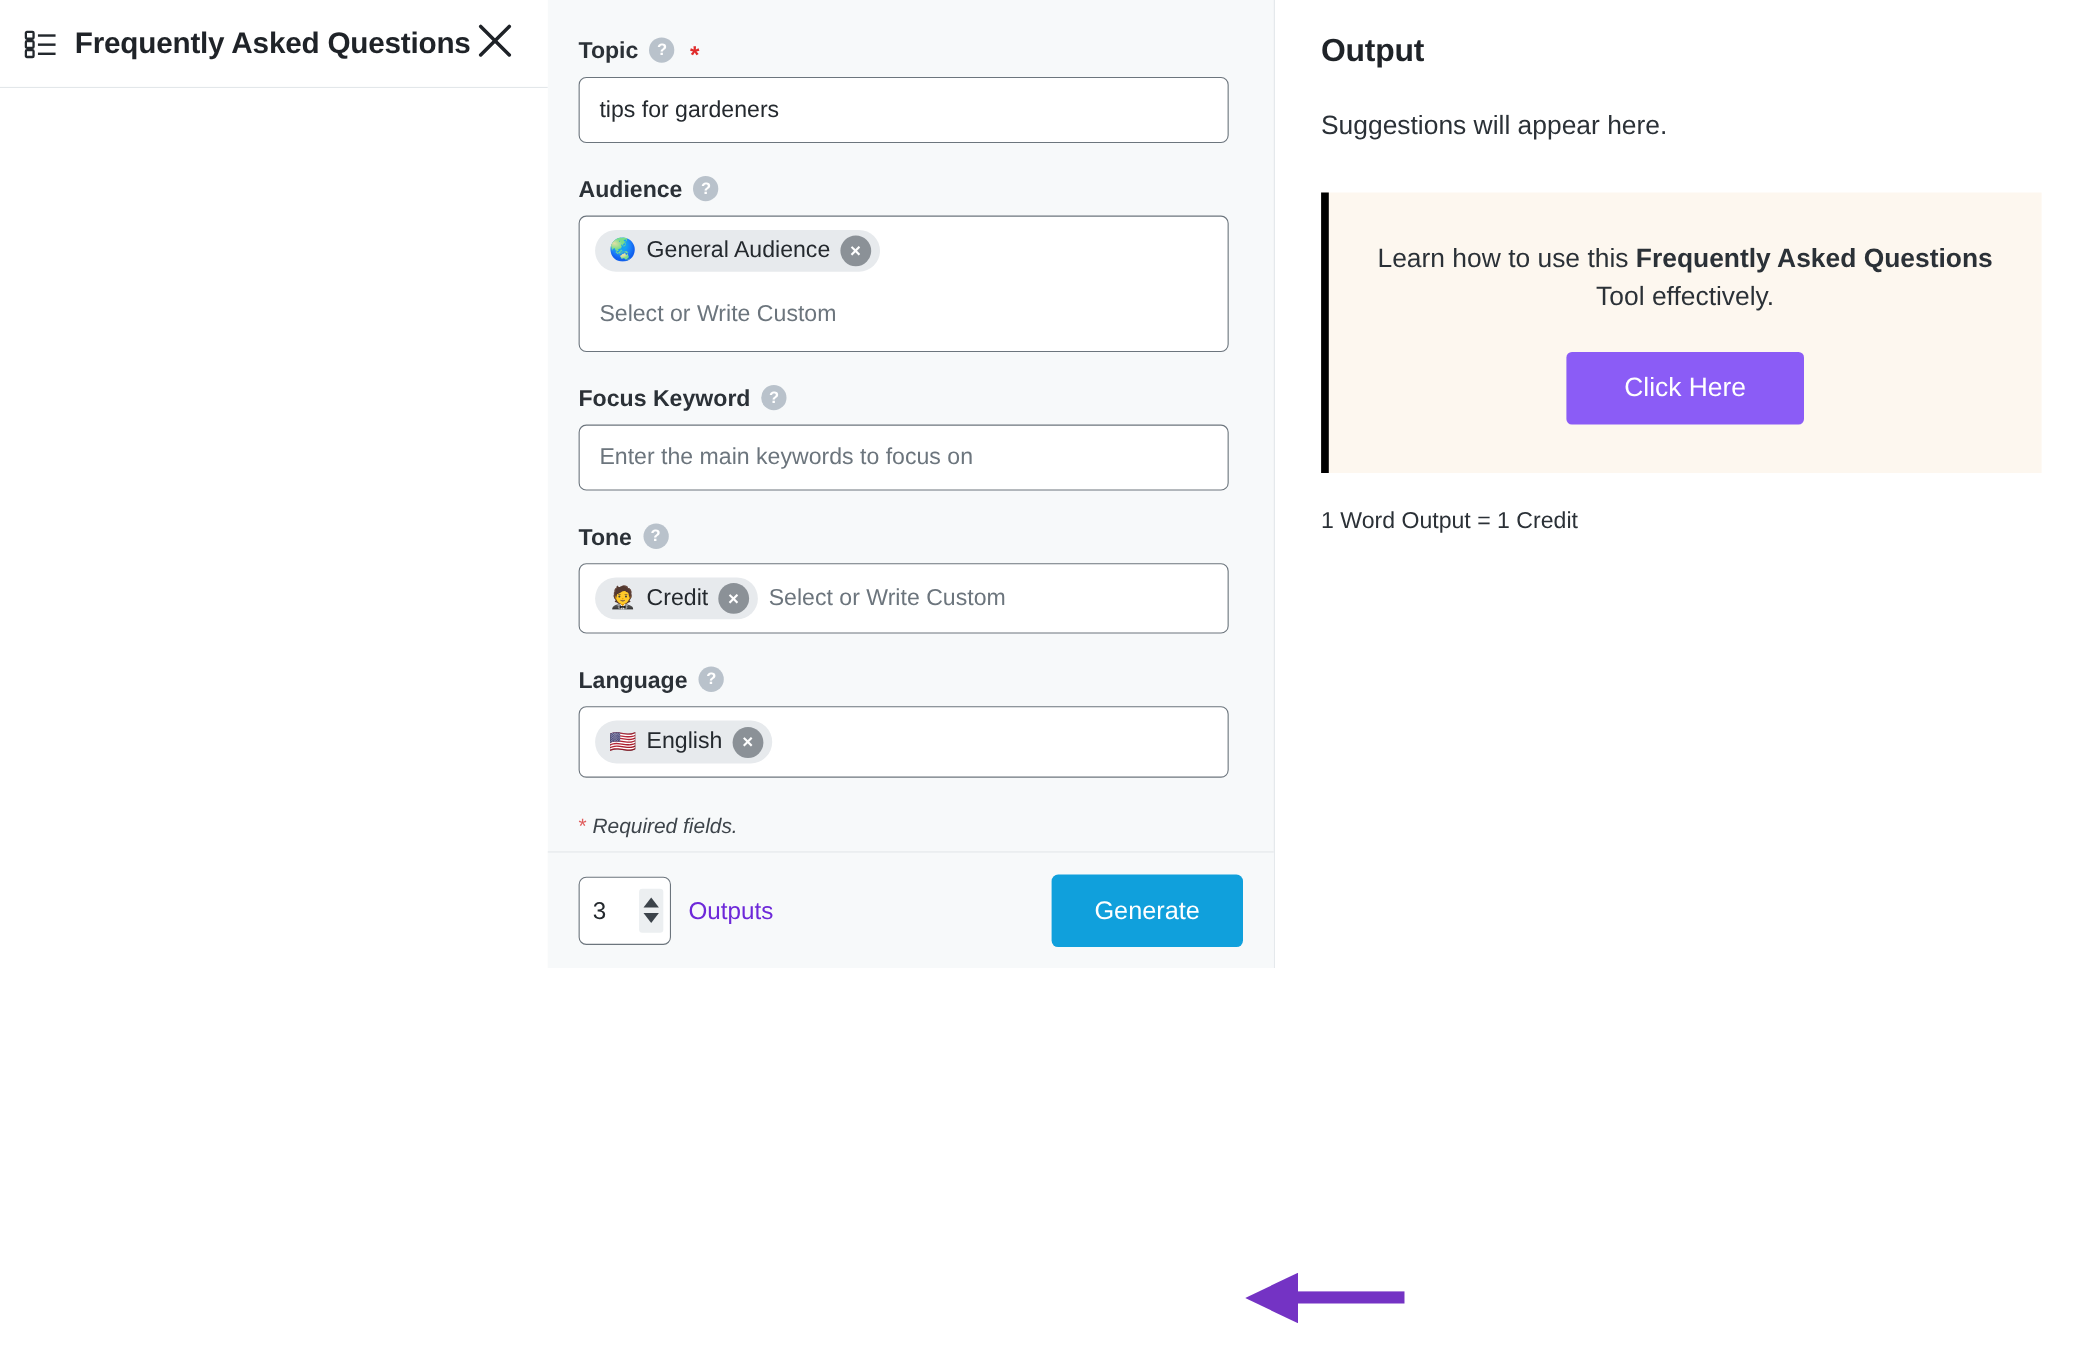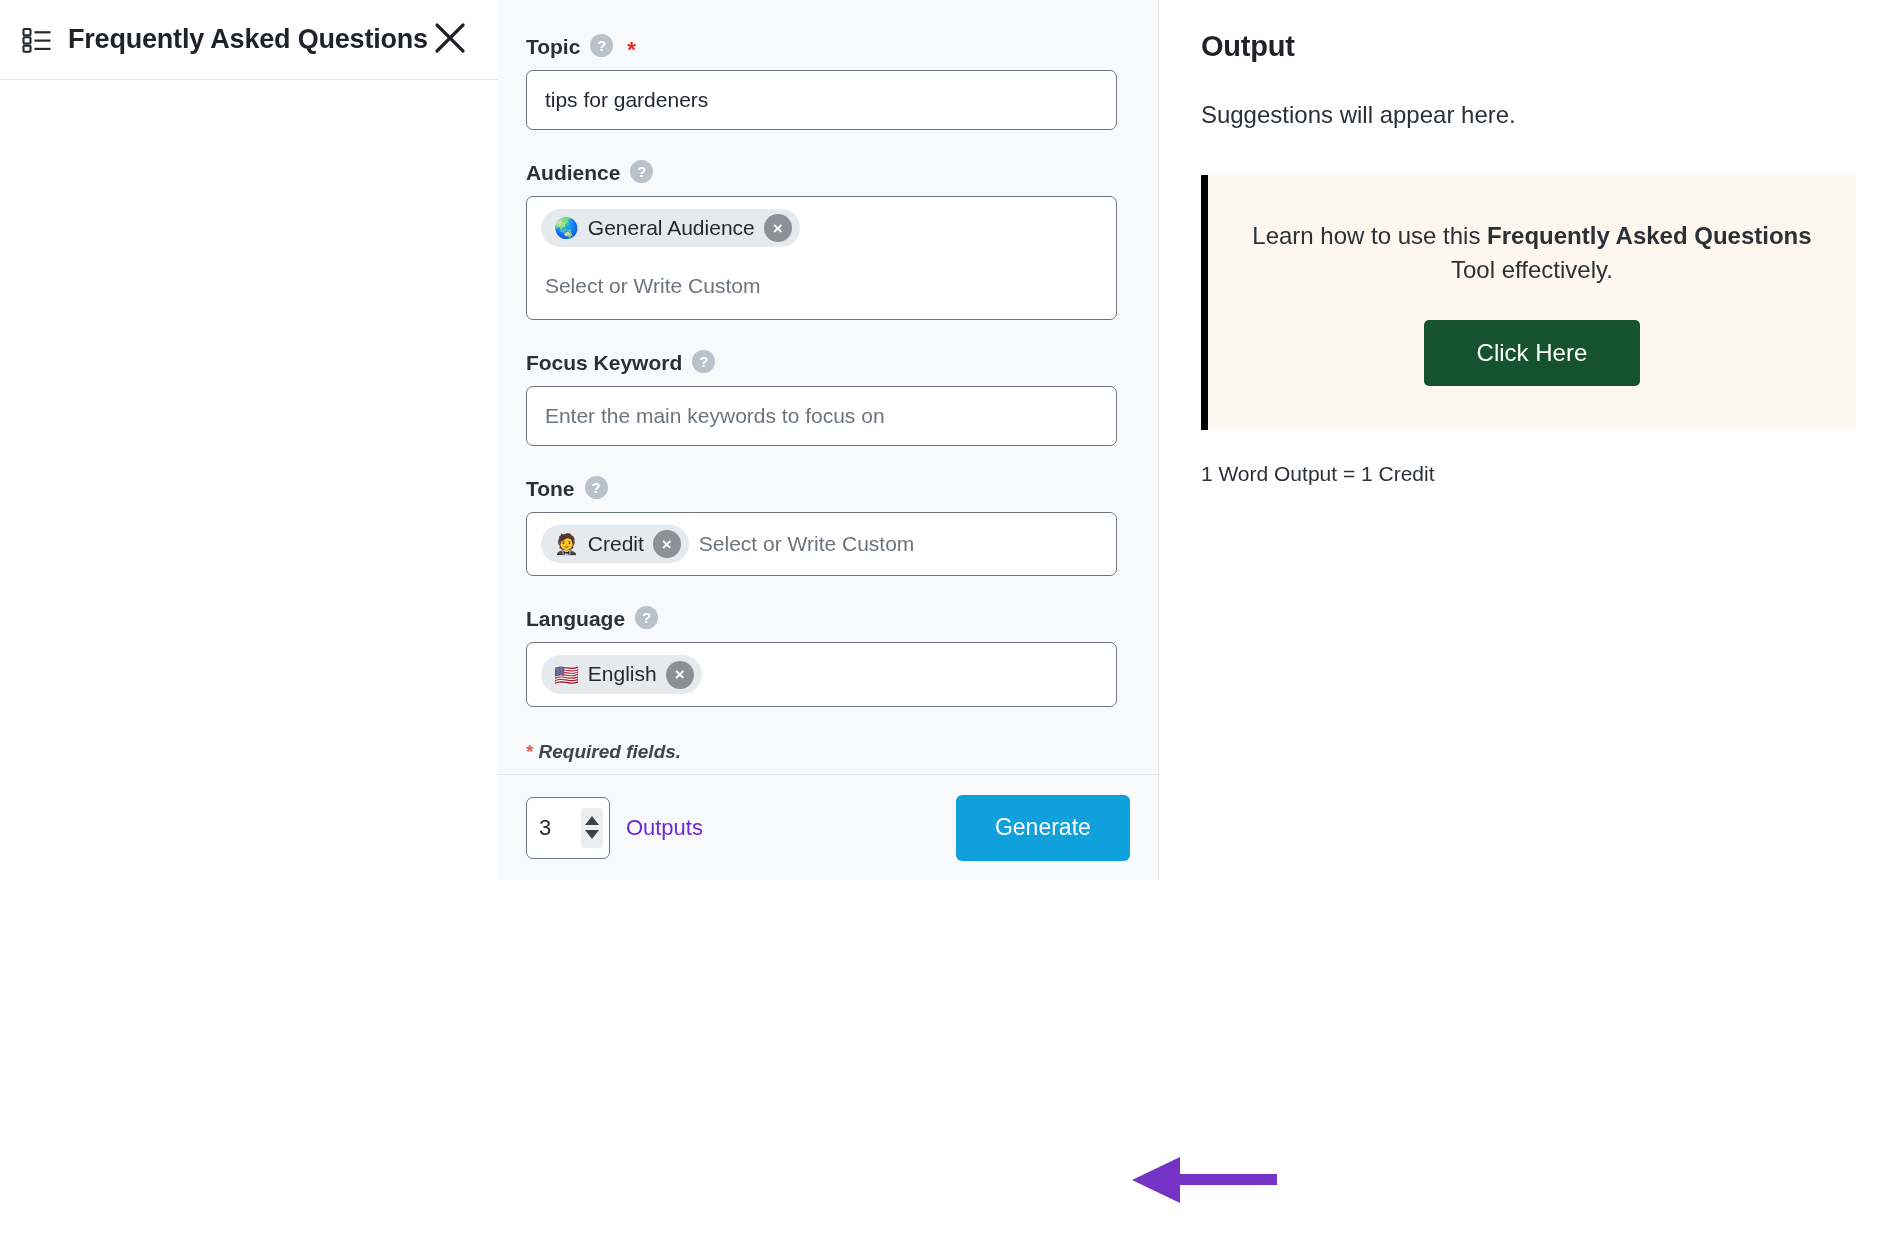--- a/index.html
+++ b/index.html
@@ -178,21 +178,20 @@
     display: block;
     width: 100%;
     padding: 16px 4px 4px 4px;
   }
 
   .required-note {
     padding: 10px 28px 0 28px;
     font-size: 19px;
     font-style: italic;
     color: #3e454b;
-    font-weight: bold;
   }
   .required-note .star { color: #e05c5c; font-style: normal; }
 
   
   .form-footer {
     flex: 0 0 106px;
     height: 106px;
     border-top: 1px solid #e3e7ea;
     display: flex;
     align-items: center;
@@ -299,21 +298,21 @@
     line-height: 1.4;
     margin-bottom: 34px;
   }
   .callout-text b { font-weight: bold; }
   .click-here-btn {
     display: inline-flex;
     align-items: center;
     justify-content: center;
     min-width: 216px;
     height: 66px;
-    background: #14532d;
+    background: #8b5cf6;
     color: #ffffff;
     border: none;
     border-radius: 5px;
     font-size: 24px;
     font-family: "Liberation Sans", sans-serif;
     cursor: pointer;
     padding: 0 24px;
   }
   .credit-note {
     margin-top: 32px;

